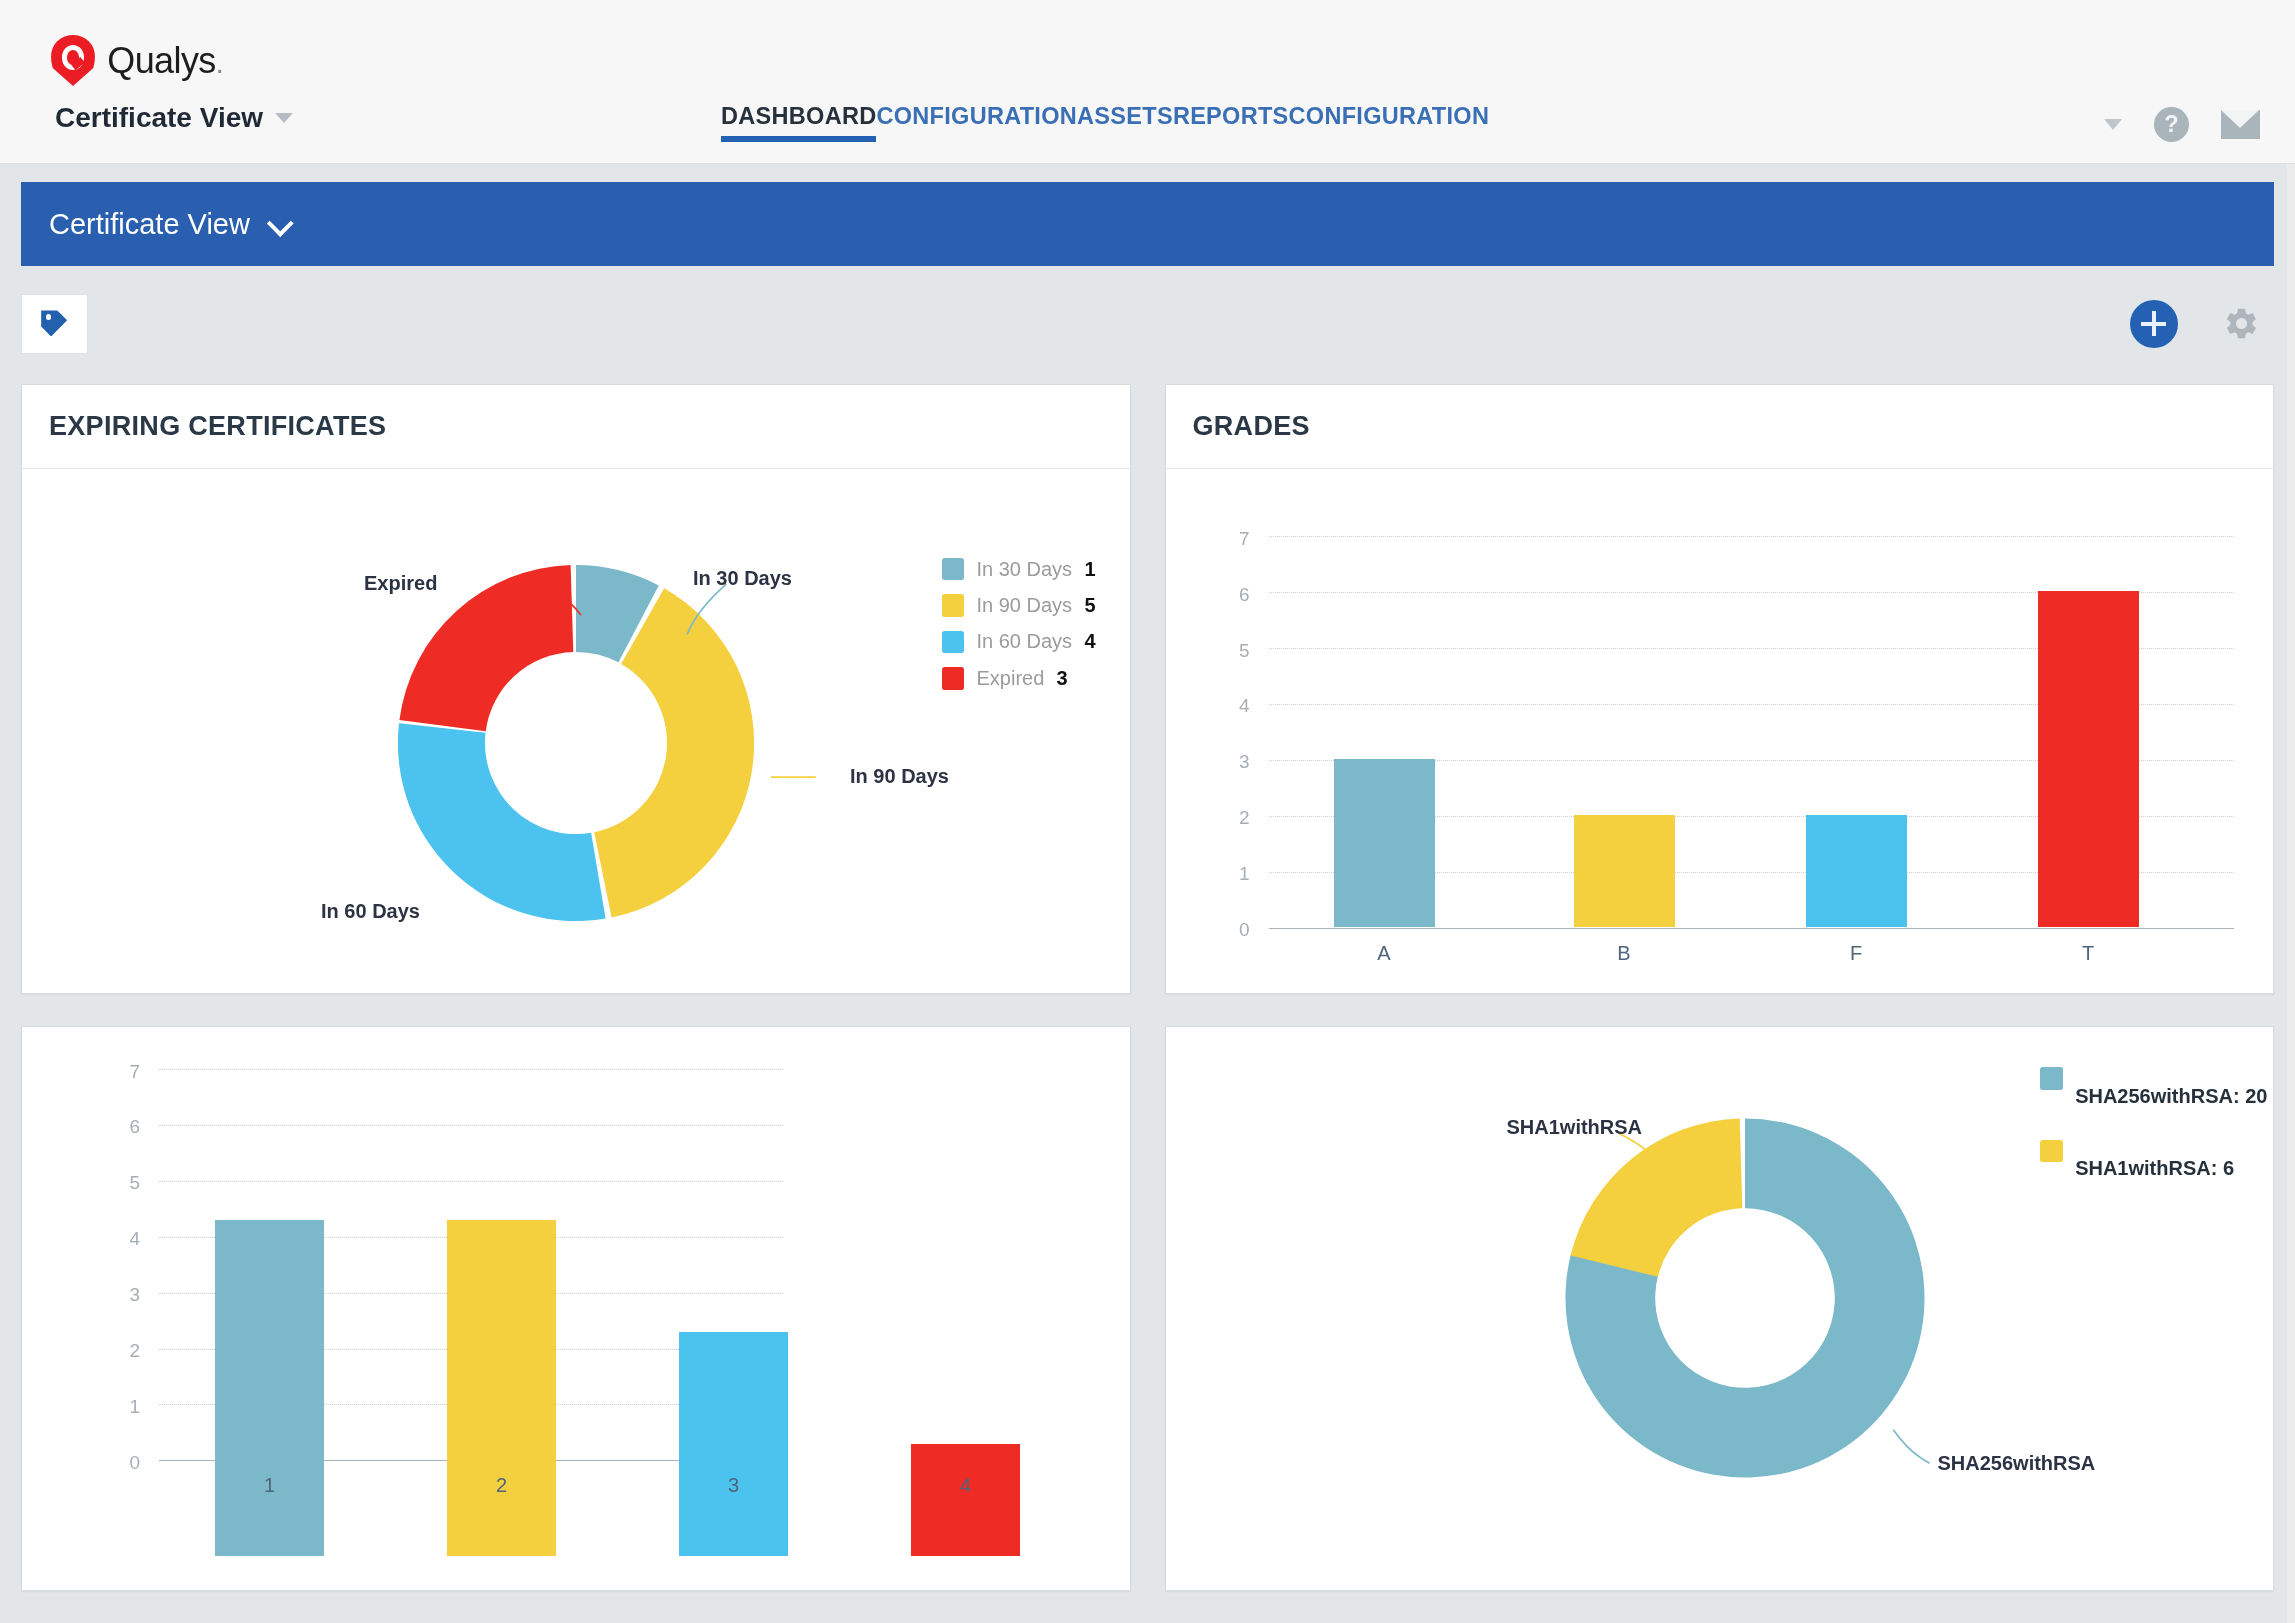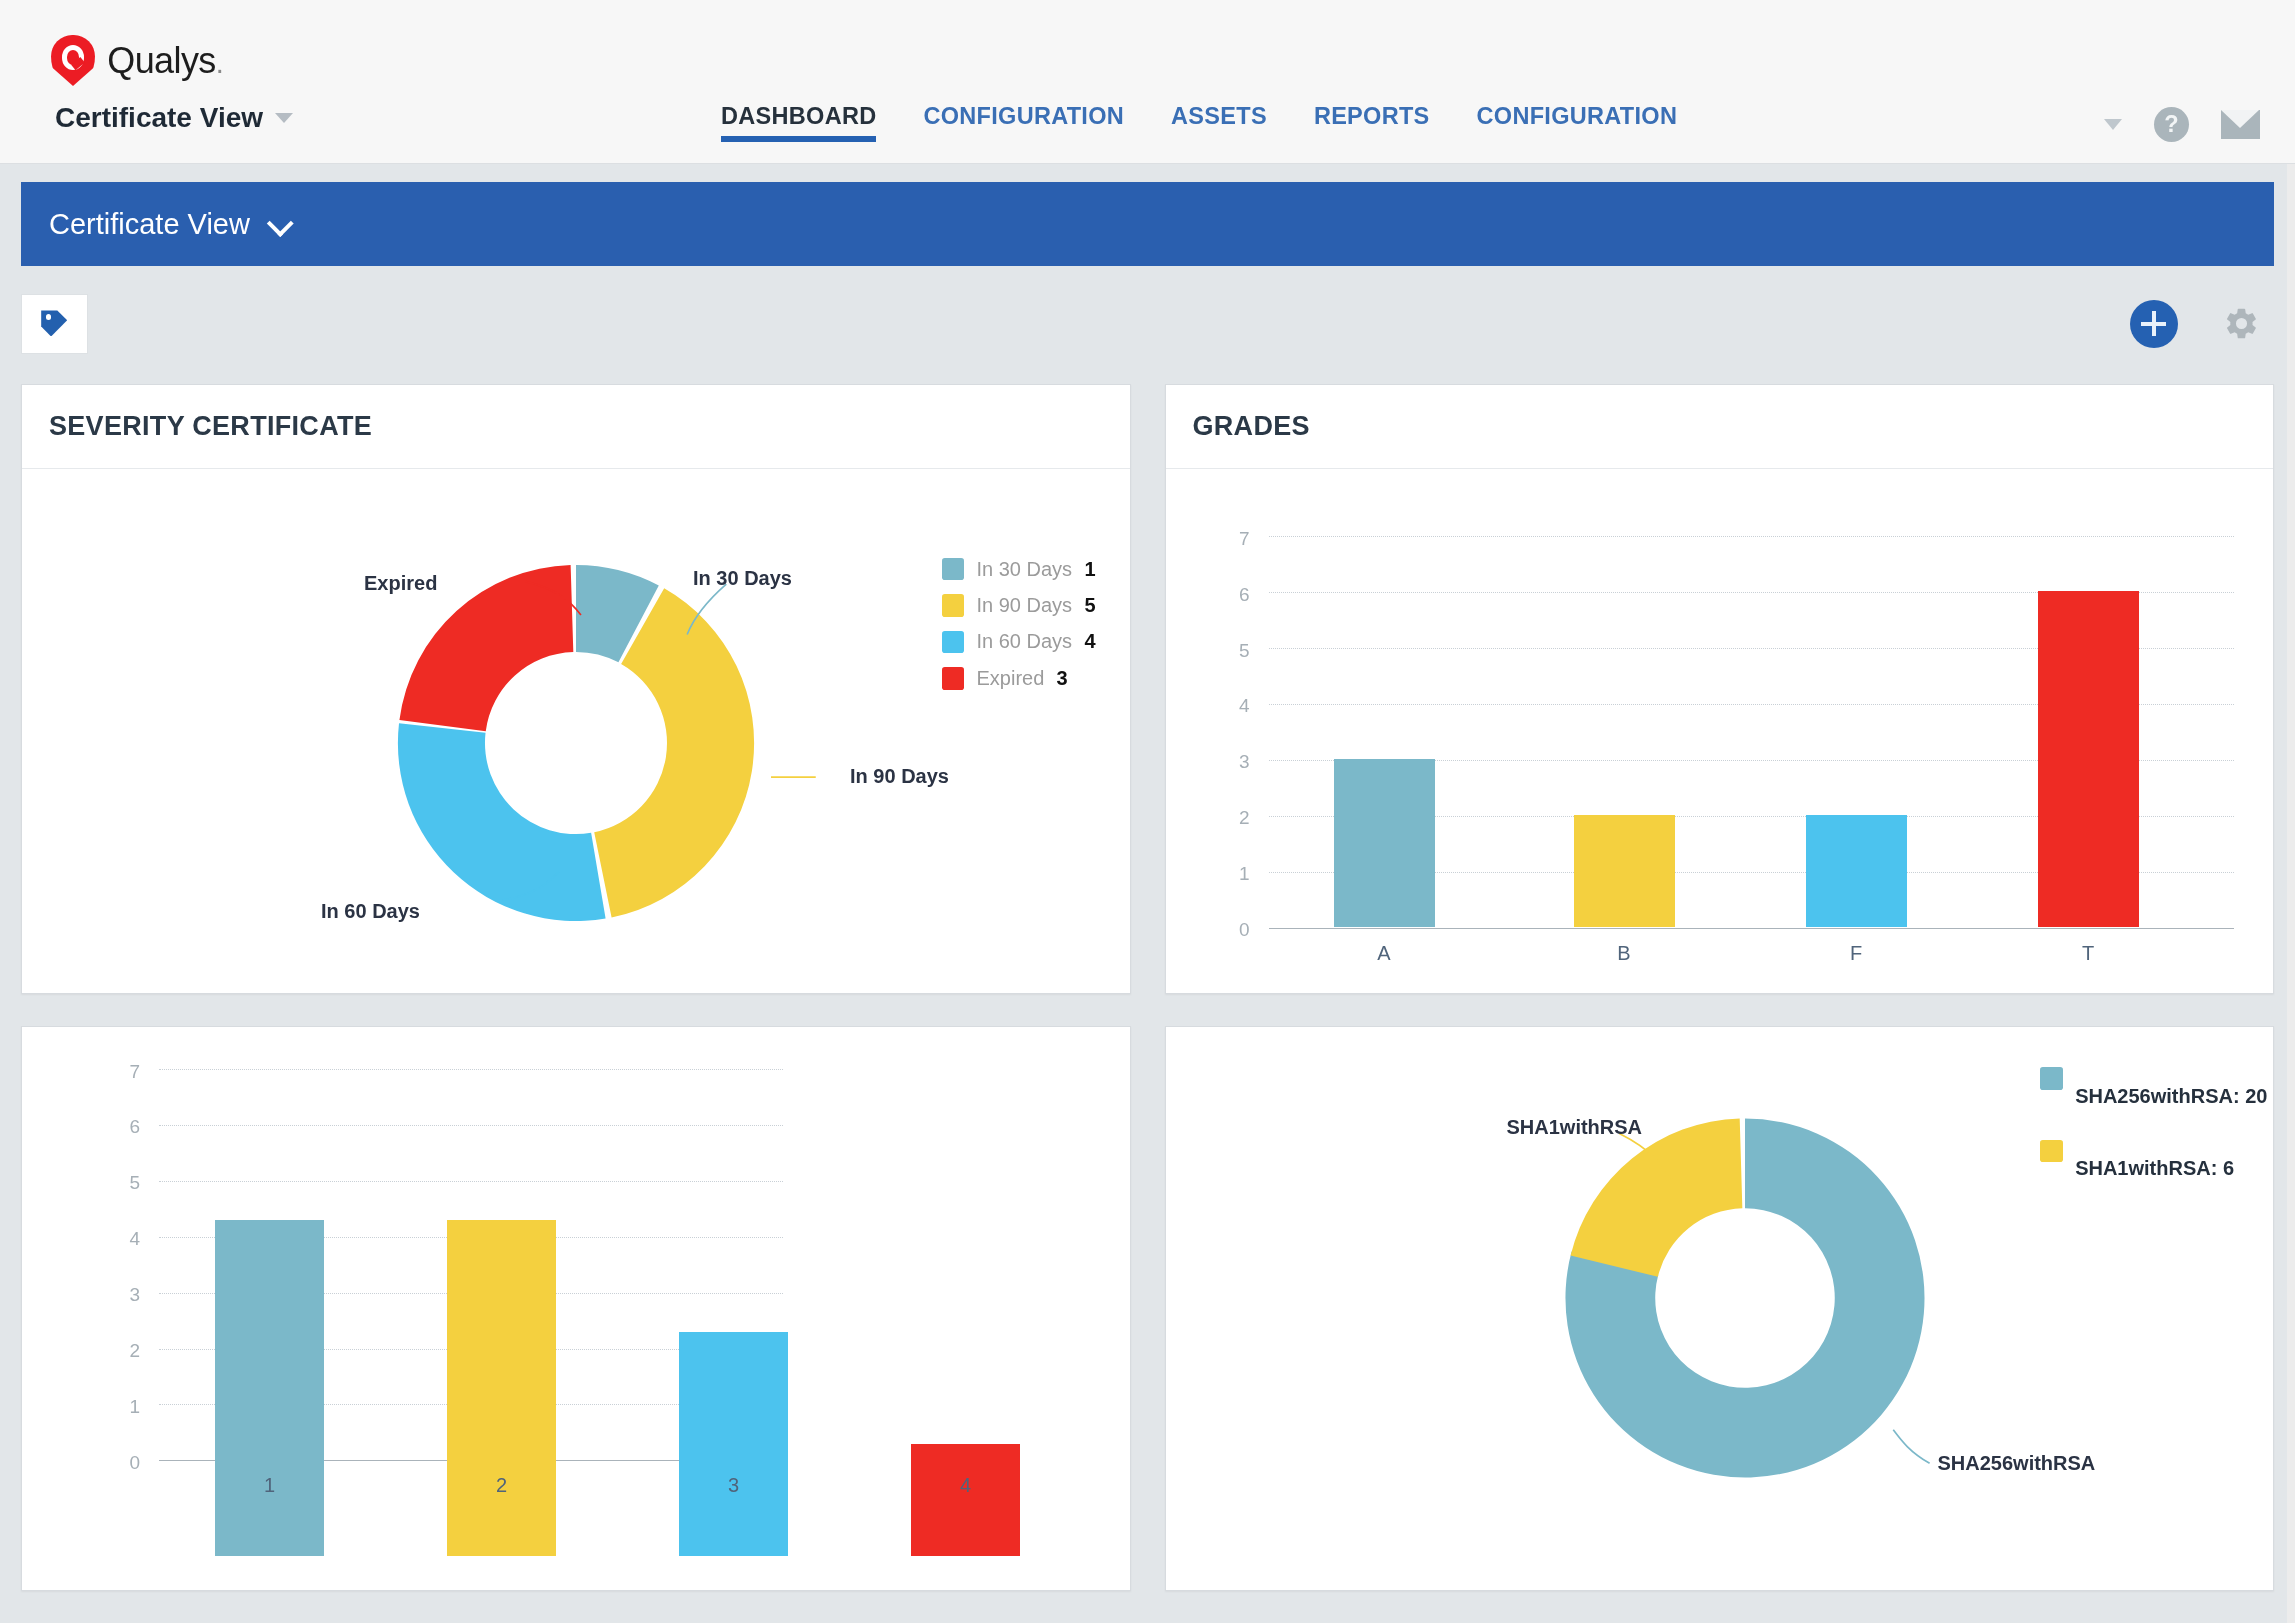--- a/index.html
+++ b/index.html
@@ -42,21 +42,21 @@
   }
   .module-name .label { font-size: 28px; font-weight: bold; color: #1f2a36; }
   .caret-sm {
     width: 0; height: 0;
     border-left: 9.5px solid transparent; border-right: 9.5px solid transparent;
     border-top: 10.6px solid #b5bcc3;
   }
 
   .mainnav {
     position: absolute; left: 721px; top: 103px;
-    display: flex; align-items: flex-start; gap: 47px;
+    display: flex; align-items: flex-start; 
   }
   .navitem {
     font-size: 23.5px; font-weight: bold; letter-spacing: 0.3px;
     color: #3a6fb5; padding-bottom: 12.3px; position: relative; cursor: pointer;
   }
   .navitem.active { color: #26313c; }
   .navitem.active::after {
     content: ""; position: absolute; left: 0; right: 0; bottom: 0;
     height: 6.2px; background: #2561b2;
   }
@@ -243,21 +243,21 @@
           <path d="M19.14 12.94a7.07 7.07 0 000-1.88l2.03-1.58a.5.5 0 00.12-.64l-1.92-3.32a.5.5 0 00-.61-.22l-2.39.96a7.03 7.03 0 00-1.63-.94l-.36-2.54a.5.5 0 00-.5-.42h-3.84a.5.5 0 00-.5.42l-.36 2.54c-.59.24-1.13.56-1.63.94l-2.39-.96a.5.5 0 00-.61.22L2.63 8.84a.5.5 0 00.12.64l2.03 1.58a7.07 7.07 0 000 1.88l-2.03 1.58a.5.5 0 00-.12.64l1.92 3.32c.13.22.39.3.61.22l2.39-.96c.5.38 1.04.7 1.63.94l.36 2.54c.04.24.25.42.5.42h3.84c.25 0 .46-.18.5-.42l.36-2.54c.59-.24 1.13-.56 1.63-.94l2.39.96c.22.08.48 0 .61-.22l1.92-3.32a.5.5 0 00-.12-.64l-2.03-1.58zM12 15.6A3.6 3.6 0 1112 8.4a3.6 3.6 0 010 7.2z"></path>
         </svg>
     </span>
   </div>
 </div>
 
 <div class="grid">
 
   <div class="card card-a">
     <div class="card-head">
-      <span class="card-title">SEVERITY CERTIFICATE</span>
+      <span class="card-title">EXPIRING CERTIFICATES</span>
     </div>
     <div class="card-body">
       <div class="donut-wrap">
         <svg class="donut-svg" style="left:347px; top:67px;" width="414" height="414" viewBox="0 0 200 200">
           <g transform="translate(100,100)">
 
             <path d="M 0,-86 A 86,86 0 0,1 40.0,-76.1 L 20.5,-39.0 A 44,44 0 0,0 0,-44 Z" fill="#7bb8c9"></path>
 
             <path d="M 42.6,-74.7 A 86,86 0 0,1 17.2,84.3 L 8.8,43.1 A 44,44 0 0,0 21.8,-38.2 Z" fill="#f4d03f"></path>
 

